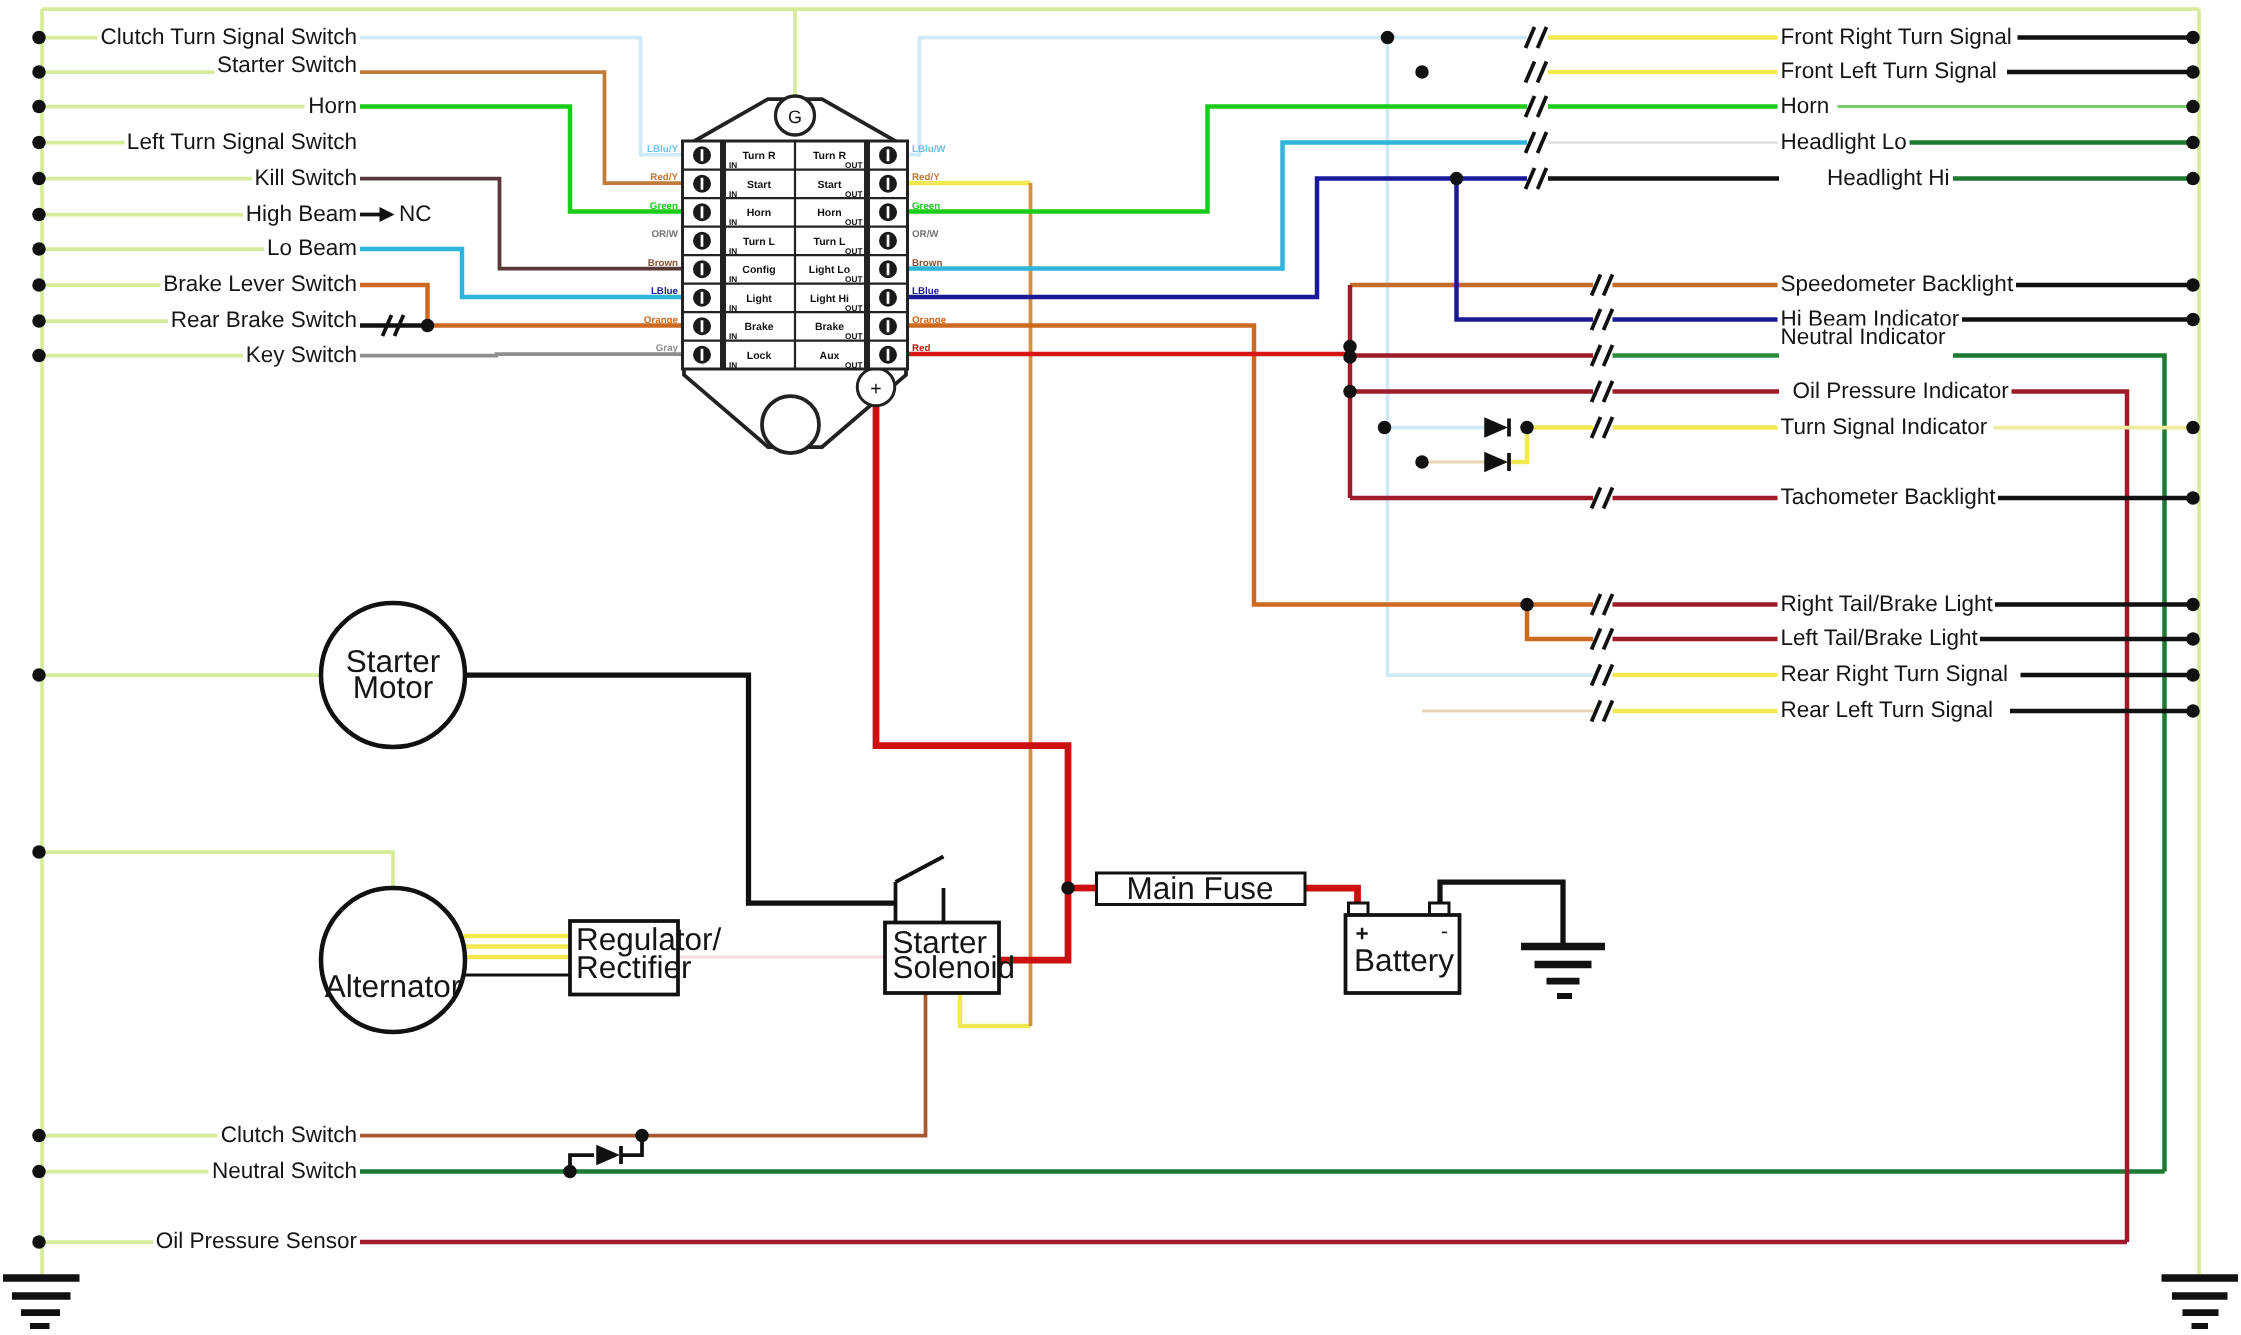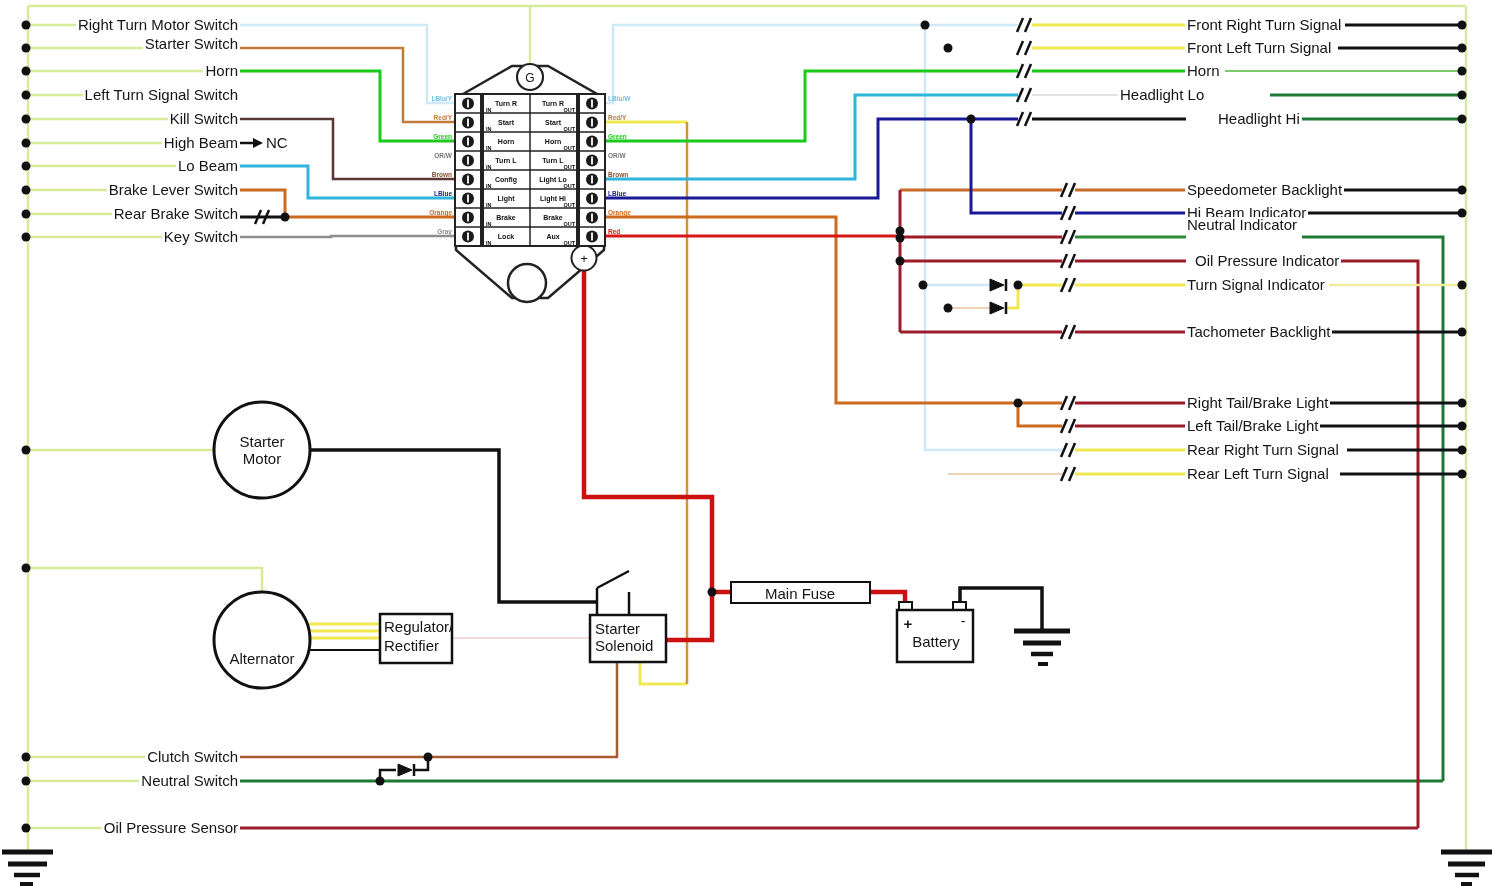--- a/index.html
+++ b/index.html
@@ -2,21 +2,21 @@
 <html><head>
 <meta charset="utf-8">
 <style>
   html,body{margin:0;padding:0;background:#fff;}
   #stage{position:relative;width:1494px;height:890px;background:#fff;overflow:hidden;
          font-family:"Liberation Sans",sans-serif;color:#151515;}
   #wires{position:absolute;left:0;top:0;}
   .lbl{position:absolute;font-size:15px;line-height:16px;white-space:nowrap;background:#fff;
        transform:translateY(-50%);padding:0 2px;}
   .lbl.rt{text-align:right;}
-  .comp{position:absolute;font-size:15px;line-height:17px;text-align:center;
+  .comp{position:absolute;font-size:21px;line-height:17px;text-align:center;
         transform:translate(-50%,-50%);}
   .comp.left{transform:none;text-align:left;}
   svg text{font-family:"Liberation Sans",sans-serif;}
   .cellTxt{font-size:7px;font-weight:bold;fill:#111;}
   .suffixTxt{font-size:5.5px;font-weight:bold;fill:#111;}
   .wireTxt{font-size:6.5px;font-weight:bold;}
 </style>
 </head>
 <body>
 
@@ -448,36 +448,36 @@
 
     <text class="cellTxt" x="506" y="239" text-anchor="middle">Lock</text>
     <text class="cellTxt" x="553" y="239" text-anchor="middle">Aux</text>
     <text class="suffixTxt" x="486" y="245">IN</text>
     <text class="suffixTxt" x="575" y="245" text-anchor="end">OUT</text>
     <text class="wireTxt" x="452" y="234" text-anchor="end" fill="#8f8f8f">Gray</text>
     <text class="wireTxt" x="608" y="234" fill="#d81616">Red</text>
   </g>
 </svg>
 
-<div class="lbl rt" style="right:1254px;top:25px;">Right Turn Motor Switch</div>
+<div class="lbl rt" style="right:1254px;top:25px;">Clutch Turn Signal Switch</div>
 <div class="lbl rt" style="right:1254px;top:44px;">Starter Switch</div>
 <div class="lbl rt" style="right:1254px;top:71px;">Horn</div>
 <div class="lbl rt" style="right:1254px;top:95px;margin-left:17px;">Left Turn Signal Switch</div>
 <div class="lbl rt" style="right:1254px;top:119px;">Kill Switch</div>
 <div class="lbl rt" style="right:1254px;top:143px;">High Beam</div>
 <div class="lbl" style="left:264px;top:143px;">NC</div>
 <div class="lbl rt" style="right:1254px;top:166px;">Lo Beam</div>
 <div class="lbl rt" style="right:1254px;top:190px;">Brake Lever Switch</div>
 <div class="lbl rt" style="right:1254px;top:214px;">Rear Brake Switch</div>
 <div class="lbl rt" style="right:1254px;top:237px;">Key Switch</div>
 
 <div class="lbl" style="left:1185px;top:25px;">Front Right Turn Signal</div>
 <div class="lbl" style="left:1185px;top:48px;">Front Left Turn Signal</div>
 <div class="lbl" style="left:1185px;top:71px;">Horn</div>
-<div class="lbl" style="left:1118px;top:95px;">Headlight Lo</div>
+<div class="lbl" style="left:1185px;top:95px;">Headlight Lo</div>
 <div class="lbl" style="left:1216px;top:119px;text-align:center;">Headlight Hi</div>
 <div class="lbl" style="left:1185px;top:190px;">Speedometer Backlight</div>
 <div class="lbl" style="left:1185px;top:213px;">Hi Beam Indicator</div>
 <div class="lbl" style="left:1185px;top:225px;">Neutral Indicator</div>
 <div class="lbl" style="left:1193px;top:261px;">Oil Pressure Indicator</div>
 <div class="lbl" style="left:1185px;top:285px;">Turn Signal Indicator</div>
 <div class="lbl" style="left:1185px;top:332px;">Tachometer Backlight</div>
 <div class="lbl" style="left:1185px;top:403px;">Right Tail/Brake Light</div>
 <div class="lbl" style="left:1185px;top:426px;">Left Tail/Brake Light</div>
 <div class="lbl" style="left:1185px;top:450px;">Rear Right Turn Signal</div>

